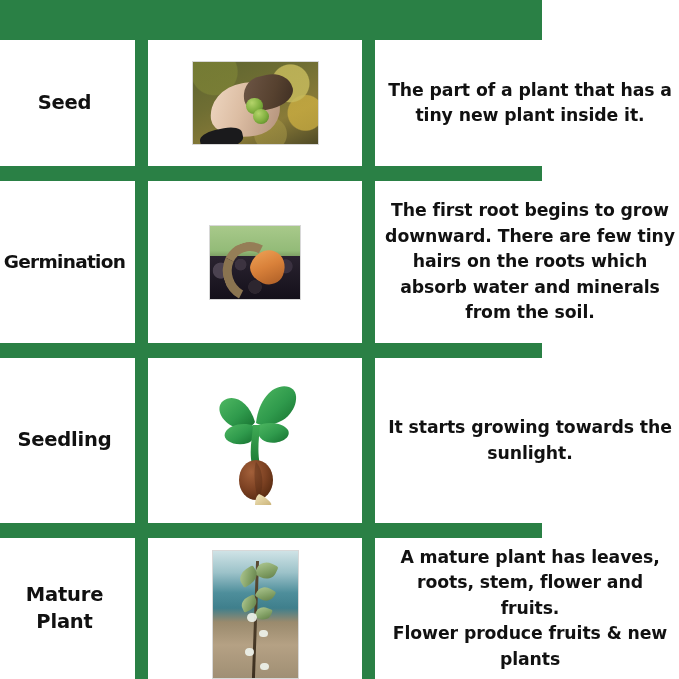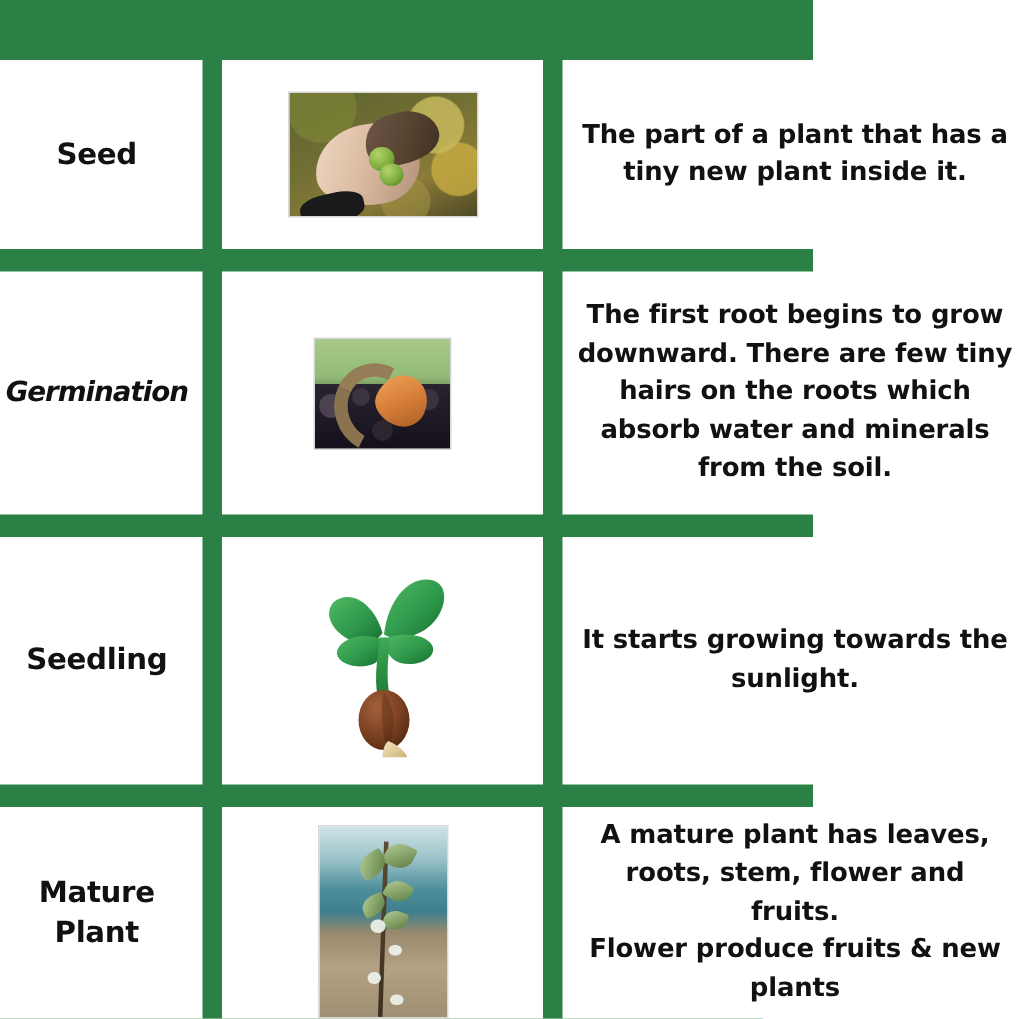--- a/index.html
+++ b/index.html
@@ -59,21 +59,20 @@
     font-size: 19.5px;
     color: #111111;
     text-align: center;
     line-height: 1.35;
     letter-spacing: -0.2px;
     padding: 0 2px;
   }
   .stage-label.narrow {
     font-size: 18.5px;
     letter-spacing: -0.7px;
-    font-style: italic;
   }
 
   .desc-text {
     font-weight: bold;
     font-size: 17.3px;
     color: #111111;
     text-align: center;
     line-height: 1.47;
     padding: 0 10px;
     letter-spacing: -0.1px;

